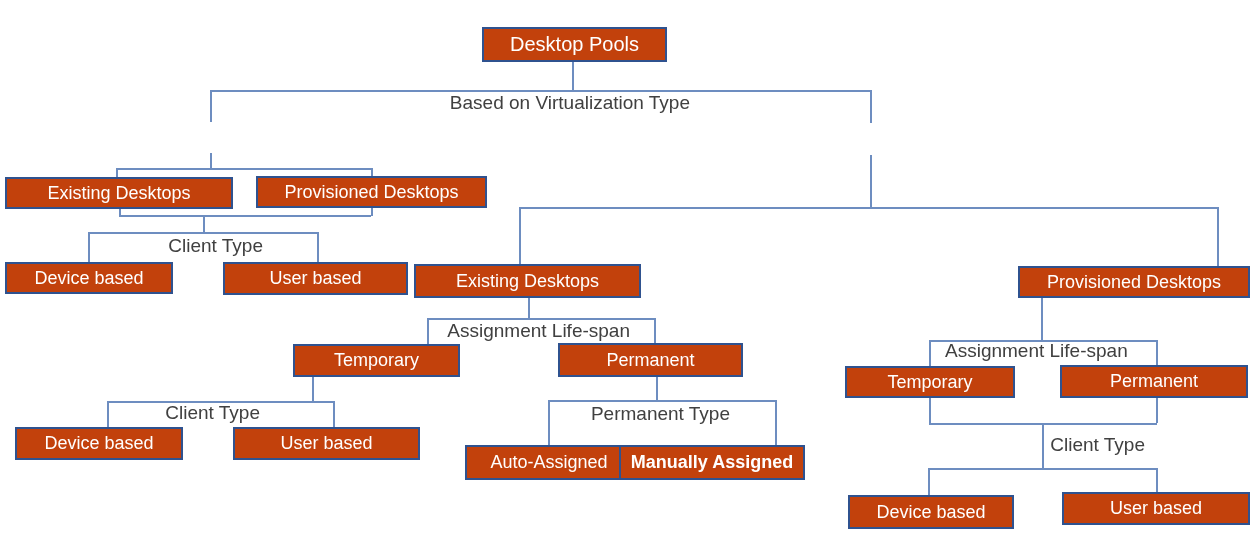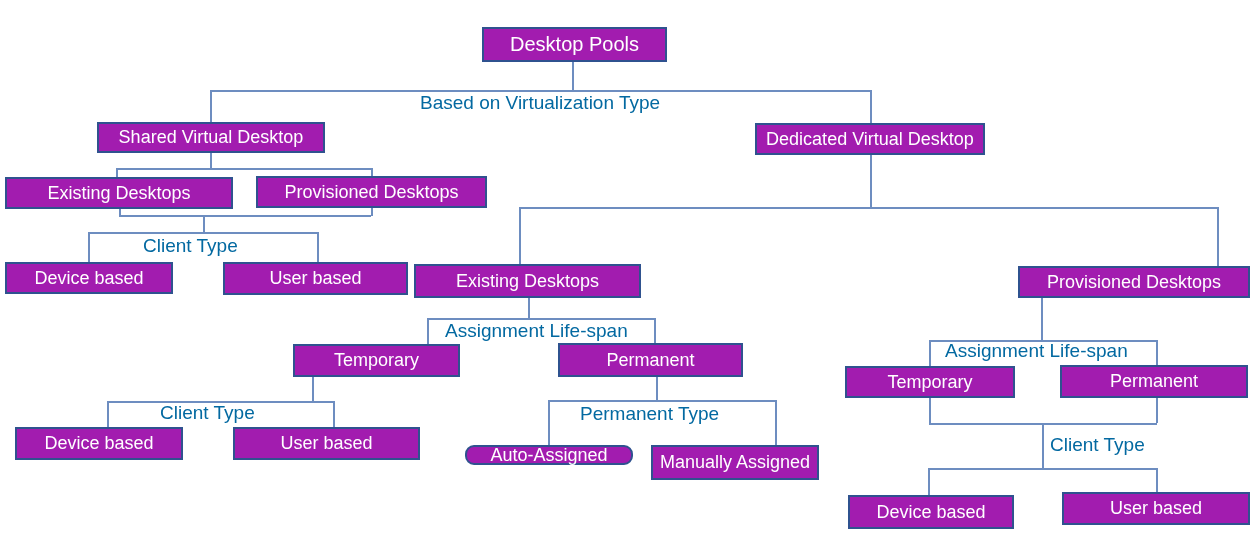--- a/index.html
+++ b/index.html
@@ -7,39 +7,39 @@
     position: relative;
     width: 1256px;
     height: 535px;
     background: #ffffff;
     font-family: "Liberation Sans", sans-serif;
     overflow: hidden;
   }
   .node {
     position: absolute;
     box-sizing: border-box;
-    background: #a21caf;
+    background: #c2410c;
     border: 2px solid #2f528f;
     color: #ffffff;
     display: flex;
     align-items: center;
     justify-content: center;
     font-size: 18px;
     white-space: nowrap;
     text-align: center;
   }
   .node.title { font-size: 20px; }
   .lineH, .lineV { position: absolute; background: #6d8dc0; }
   .lineH { height: 1.5px; }
   .lineV { width: 1.5px; }
   .elabel {
     position: absolute;
-    color: #0369a1;
+    color: #404040;
     font-size: 19px;
-    text-align: left;
+    text-align: right;
     white-space: nowrap;
   }
 </style>
 </head>
 <body>
 
 <div id="canvas">
 
   <div class="lineV" style="left:572px;top:62px;height:28px;"></div>
   <div class="lineH" style="left:210px;top:90px;width:660px;"></div>
@@ -95,40 +95,38 @@
   <div class="elabel" style="left:420px;top:92px;width:270px;">Based on Virtualization Type</div>
   <div class="elabel" style="left:143px;top:235px;width:120px;">Client Type</div>
   <div class="elabel" style="left:445px;top:320px;width:185px;">Assignment Life-span</div>
   <div class="elabel" style="left:160px;top:402px;width:100px;">Client Type</div>
   <div class="elabel" style="left:580px;top:403px;width:150px;">Permanent Type</div>
   <div class="elabel" style="left:945px;top:340px;width:180px;">Assignment Life-span</div>
   <div class="elabel" style="left:1050px;top:434px;width:95px;">Client Type</div>
 
   <div class="node title" style="left:482px;top:27px;width:185px;height:35px;">Desktop Pools</div>
 
-  <div class="node" style="left:97px;top:122px;width:228px;height:31px;">Shared Virtual Desktop</div>
-  <div class="node" style="left:755px;top:123px;width:230px;height:32px;">Dedicated Virtual Desktop</div>
 
   <div class="node" style="left:5px;top:177px;width:228px;height:32px;">Existing Desktops</div>
   <div class="node" style="left:256px;top:176px;width:231px;height:32px;">Provisioned Desktops</div>
 
   <div class="node" style="left:5px;top:262px;width:168px;height:32px;">Device based</div>
   <div class="node" style="left:223px;top:262px;width:185px;height:33px;">User based</div>
 
   <div class="node" style="left:414px;top:264px;width:227px;height:34px;">Existing Desktops</div>
   <div class="node" style="left:1018px;top:266px;width:232px;height:32px;">Provisioned Desktops</div>
 
   <div class="node" style="left:293px;top:344px;width:167px;height:33px;">Temporary</div>
   <div class="node" style="left:558px;top:343px;width:185px;height:34px;">Permanent</div>
 
   <div class="node" style="left:15px;top:427px;width:168px;height:33px;">Device based</div>
   <div class="node" style="left:233px;top:427px;width:187px;height:33px;">User based</div>
 
-  <div class="node" style="left:465px;top:445px;width:168px;height:20px;border-radius:9px;">Auto-Assigned</div>
-  <div class="node" style="left:651px;top:445px;width:168px;height:35px;">Manually Assigned</div>
+  <div class="node" style="left:465px;top:445px;width:168px;height:35px;">Auto-Assigned</div>
+  <div class="node" style="left:619px;top:445px;width:186px;height:35px;font-weight:bold;">Manually Assigned</div>
 
   <div class="node" style="left:845px;top:366px;width:170px;height:32px;">Temporary</div>
   <div class="node" style="left:1060px;top:365px;width:188px;height:33px;">Permanent</div>
 
   <div class="node" style="left:848px;top:495px;width:166px;height:34px;">Device based</div>
   <div class="node" style="left:1062px;top:492px;width:188px;height:33px;">User based</div>
 
 </div>
 
 </body></html>

